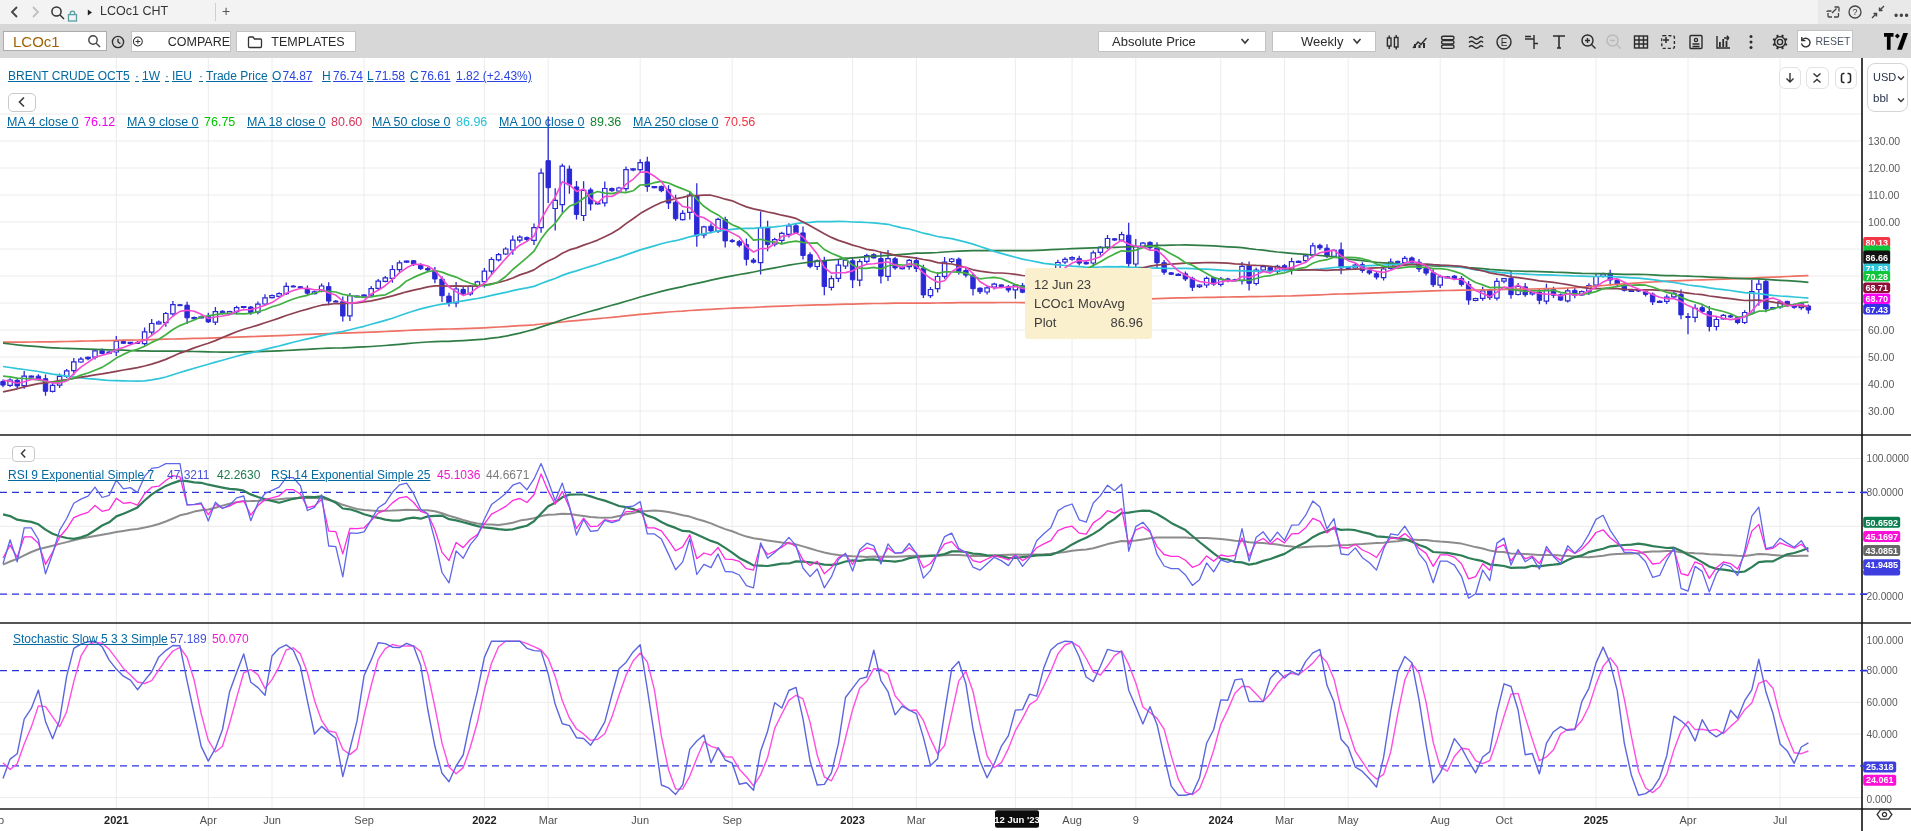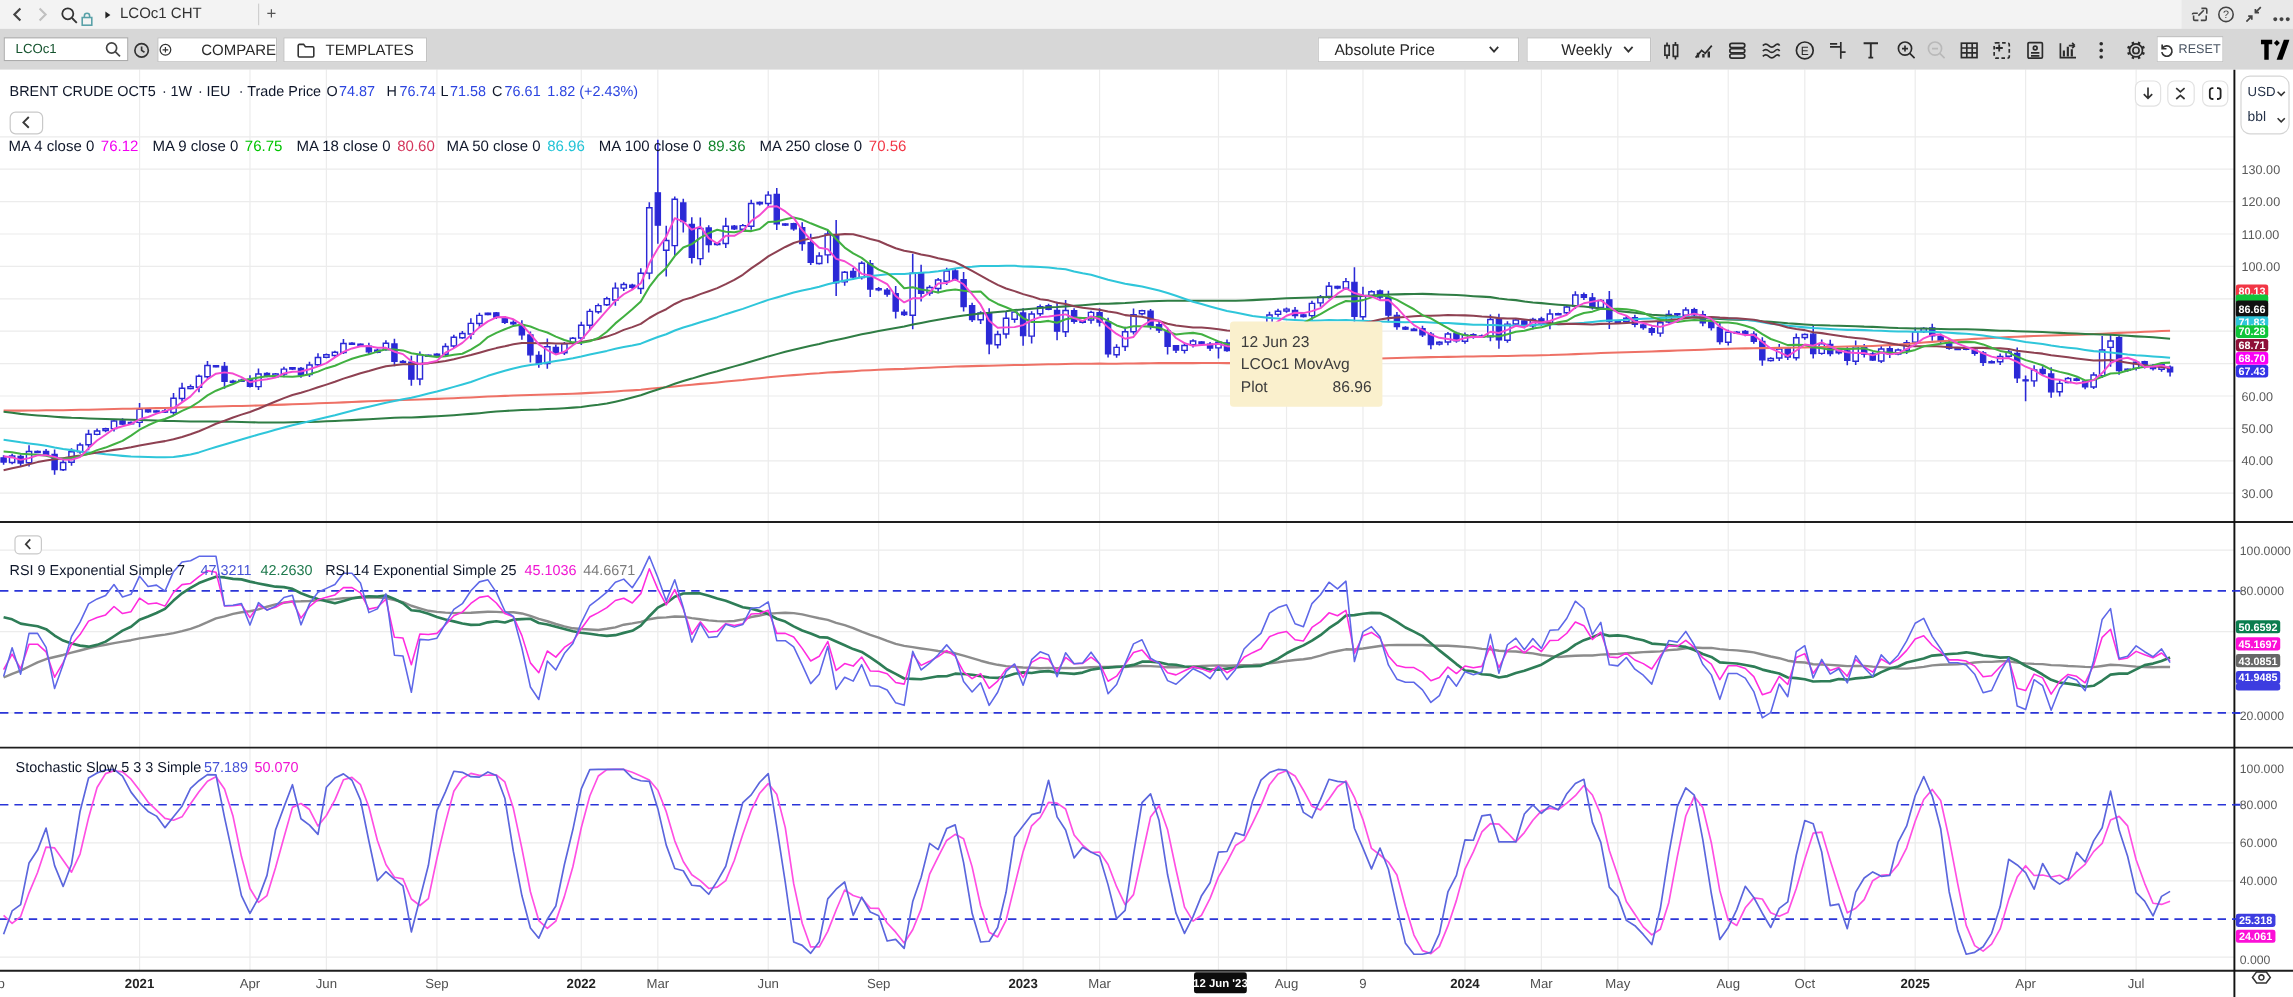--- a/index.html
+++ b/index.html
@@ -4,22 +4,22 @@
 html,body { width:1911px; height:831px; overflow:hidden; font-family:"Liberation Sans",sans-serif; background:#fff; }
 #root { position:relative; width:1911px; height:831px; }
 .abs { position:absolute; }
 #row1 { left:0; top:0; width:1911px; height:24px; background:#f3f3f3; }
 #row1r { left:1818px; top:0; width:93px; height:24px; background:#e9e9e9; }
 #row2 { left:0; top:24px; width:1911px; height:34px; background:#d7d7d7; }
 .btn { position:absolute; background:#fff; border:1px solid #c3c3c3; display:flex; align-items:center; justify-content:center; }
 .ddtxt { font-size:13px; color:#2a2a2a; }
 .lgd { position:absolute; font-size:13px; color:#131722; white-space:nowrap; }
 .lgd span { margin-right:0px; }
-.k { color:#0f172a; }
-.bv { color:#2c45e0; }
+.k { color:#0369a1;text-decoration:underline; }
+.bv { color:#2c45e0;text-decoration:underline; }
 svg { display:block; }
 </style></head>
 <body>
 <div id="root">
 <svg class="abs" style="left:0;top:0" width="1911" height="831" viewBox="0 0 1911 831">
 <defs>
 <clipPath id="cpm">
           <rect x="0" y="58" width="1862" height="377"></rect>
         </clipPath>
 <clipPath id="cpr">
@@ -193,21 +193,21 @@
     </div>
 <div class="abs" style="left:1871px;top:5px">
       <svg width="14" height="14" viewBox="0 0 14 14">
         <path d="M13 1 L8.5 5.5 M8.5 2.5 v3 h3 M1 13 L5.5 8.5 M5.5 11.5 v-3 h-3" stroke="#444" stroke-width="1.4" fill="none"></path>
       </svg>
     </div>
 <div class="abs" style="left:1894px;top:9px;font-size:12px;color:#444;letter-spacing:1px">•••</div>
 
 <div id="row2" class="abs"></div>
 <div class="abs" style="left:3px;top:31px;width:104px;height:20px;background:#fff;border:1px solid #ababab;display:flex;align-items:center">
-  <span style="font-size:11px;color:#14532d;margin-left:9px;flex:1">LCOc1</span>
+  <span style="font-size:15px;color:#a16207;margin-left:9px;flex:1">LCOc1</span>
   <svg width="15" height="15" viewBox="0 0 15 15">
         <circle cx="6" cy="6" r="4.2" stroke="#444" stroke-width="1.4" fill="none"></circle>
         <path d="M9.2 9.2 L13 13" stroke="#444" stroke-width="1.4"></path>
       </svg>
   <span style="width:4px"></span>
 </div>
 <div class="abs" style="left:111px;top:35px">
       <svg width="14" height="14" viewBox="0 0 14 14">
         <circle cx="7" cy="7" r="5.6" stroke="#333" stroke-width="1.4" fill="none"></circle>
         <path d="M7 3.8 V7 L9.4 8.6" stroke="#333" stroke-width="1.4" fill="none"></path>

